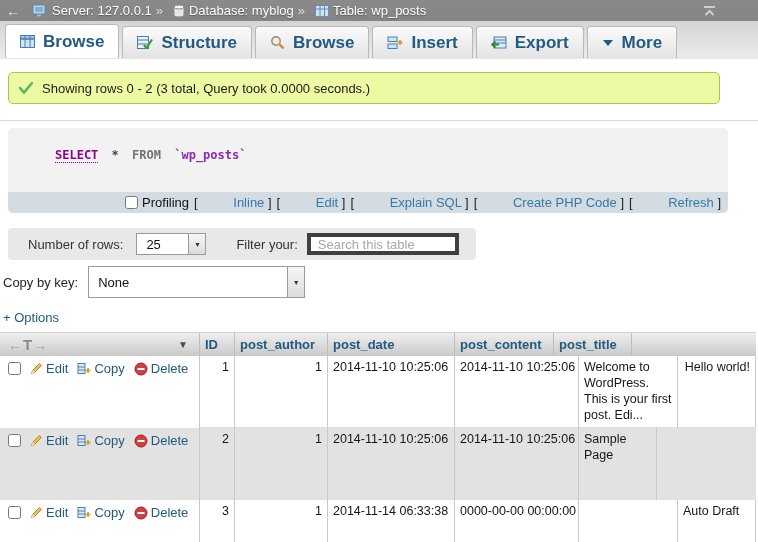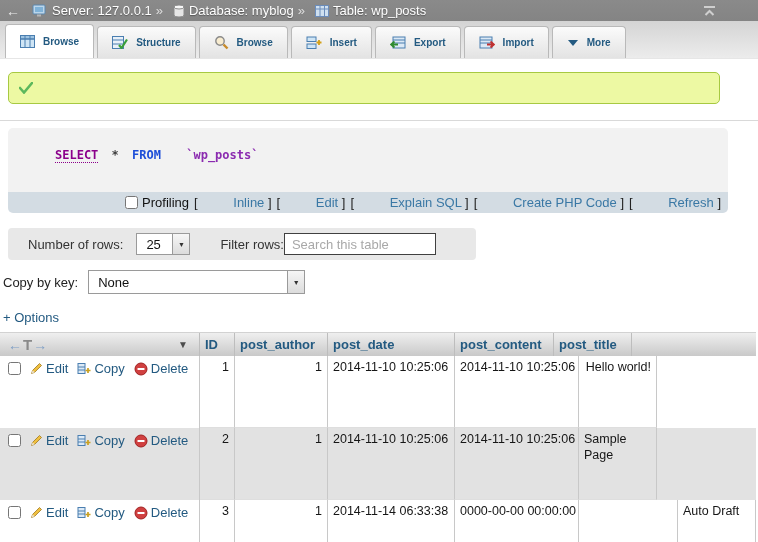--- a/index.html
+++ b/index.html
@@ -16,66 +16,66 @@
   .sep { margin:0 4px; color:#ddd; }
   .collapse-btn { margin-left:auto; margin-right:42px; cursor:pointer; display:inline-flex; }
 
   
   .tab-bar { position:absolute; top:21px; left:0; width:758px; height:38px;
     background:linear-gradient(#d4d4d4,#ececec); display:flex; align-items:flex-end;
     padding-left:5px; border-bottom:1px solid #e6e6e6; }
   .tab { height:32px; display:flex; align-items:center; gap:8px; padding:0 14px;
     background:linear-gradient(#fbfbfb,#e3e3e3); border:1px solid #b9b9b9; border-bottom:none;
     border-radius:4px 4px 0 0; margin-right:3px; color:#235a81; font-weight:bold;
-    font-size:10px; cursor:pointer; }
+    font-size:17px; cursor:pointer; }
   .tab.active { background:#fff; height:34px; }
   .tab-icon { display:inline-flex; }
 
   
   .message { position:absolute; top:72px; left:8px; width:712px; height:32px;
     background:#edf9a3; border:1px solid #a7c942; border-radius:5px; display:flex;
     align-items:center; padding-left:10px; gap:9px; font-size:13px; color:#1c1c1c; }
   .check-icon { display:inline-flex; }
 
   .divider { position:absolute; top:120px; left:0; width:758px; height:1px; background:#d9d9d9; }
 
   
   .query-box { position:absolute; top:128px; left:8px; width:720px; height:85px;
     border-radius:5px; overflow:hidden; }
   .query-sql { height:64px; background:#f2f2f2; padding:20px 0 0 47px;
     font-family:"DejaVu Sans Mono","Liberation Mono",monospace; font-size:12px; font-weight:bold; }
   .kw-link { color:#8b008b; border-bottom:1px dotted #8b008b; cursor:pointer; }
   .sql-star { color:#404040; margin:0 6px; }
-  .kw { color:#1d4ed8; }
-  .sql-ident { color:#8b2bb0; margin-left:18px; }
+  .kw { color:#737373; }
+  .sql-ident { color:#8b2bb0; margin-left:6px; }
   .query-toolbar { height:21px; background:#d3dce3; display:flex; align-items:center;
     justify-content:flex-end; padding-right:7px; font-size:13px; color:#111; }
   .prof-cb { width:13px; height:13px; margin-right:4px; }
   .plink-group { margin-left:5px; color:#222; }
   .plink { color:#3a78a5; text-decoration:none; cursor:pointer;margin-left:32px; }
 
   
   .rows-bar { position:absolute; top:228px; left:8px; width:468px; height:32px;
     background:#e8e8e8; border-radius:4px; display:flex; align-items:center;
     font-size:13px; color:#333; padding-left:20px; }
   .pma-select { background:#fff; border:1px solid #9a9a9a; height:22px;
     display:inline-flex; align-items:center; cursor:pointer; }
   .sel-val { padding:0 9px; font-size:13px; color:#111; }
   .sel-btn { width:17px; align-self:stretch; background:linear-gradient(#f6f6f6,#dcdcdc);
     border-left:1px solid #9a9a9a; display:flex; align-items:center; justify-content:center;
     font-size:7px; color:#333; }
-  .rows-select { margin-left:13px; width:54px; justify-content:space-between; }
+  .rows-select { margin-left:13px; width:70px; justify-content:space-between; }
   .filter-label { margin-left:30px; }
-  .filter-input { width:152px; height:22px; border:1px solid #404040;
+  .filter-input { margin-left:9px; width:152px; height:22px; border:4px solid #404040;
     padding:0 7px; font-size:13px; color:#333; font-family:"Liberation Sans",sans-serif; }
   .filter-input::placeholder { color:#a8a8a8; }
 
   .sort-row { position:absolute; top:269px; left:3px; height:26px; display:flex;
     align-items:center; font-size:13px; color:#222; }
-  .sort-select { margin-left:10px; width:217px; height:24px; justify-content:space-between; }
+  .sort-select { margin-left:10px; width:217px; height:32px; justify-content:space-between; }
 
   .options-link { position:absolute; top:310px; left:3px; font-size:13px;
     color:#235a81; cursor:pointer; text-decoration:none; }
 
   
   .data-table { position:absolute; top:332px; left:0; width:756px; font-size:12.5px; }
   .thead { display:flex; height:24px; background:linear-gradient(#efefef,#c9c9c9);
     border-top:1px solid #d2d2d2; }
   .th { border-right:1px solid #bdbdbd; display:flex; align-items:center; padding:0 5px;
     color:#235a81; font-weight:bold; font-size:13px; cursor:pointer; }
@@ -181,44 +181,35 @@
         <svg width="16" height="13">
           <rect x="3" y="1" width="12" height="11" fill="#dce9f5" stroke="#4a7eb0"></rect>
           <path d="M3 4 h12 M3 7 h12" stroke="#4a7eb0"></path>
           <path d="M1 8.5 h7 M4.5 5.5 L1 8.5 l3.5 3" stroke="#2e8b2e" stroke-width="1.8" fill="none"></path>
         </svg>
       </span>
       <span class="tab-label">Export</span>
     </div>
     <div class="tab">
       <span class="tab-icon">
-        <svg width="16" height="13">
-          <rect x="1" y="1" width="12" height="11" fill="#dce9f5" stroke="#4a7eb0"></rect>
-          <path d="M1 4 h12 M1 7 h12" stroke="#4a7eb0"></path>
-          <path d="M8 8.5 h7 M11.5 5.5 L15 8.5 l-3.5 3" stroke="#c03030" stroke-width="1.8" fill="none"></path>
-        </svg>
-      </span>
-      <span class="tab-label">Import</span>
-    </div>
-    <div class="tab">
-      <span class="tab-icon">
         <svg width="12" height="8">
           <path d="M1 1 L11 1 L6 7 Z" fill="#235a81"></path>
         </svg>
       </span>
       <span class="tab-label">More</span>
     </div>
   </div>
 
 <div class="message">
   <span class="check-icon">
     <svg width="14" height="12">
         <path d="M1 6 L5 10.5 L13 1" fill="none" stroke="#5cb85c" stroke-width="2.6" stroke-linecap="round"></path>
       </svg>
   </span>
+  <span>Showing rows 0 - 2 (3 total, Query took 0.0000 seconds.)</span>
 </div>
 
 <div class="divider"></div>
 
 <div class="query-box">
   <div class="query-sql">
     <span class="kw-link">SELECT</span>
     <span class="sql-star">*</span>
     <span class="kw">FROM</span>
     <span class="sql-ident">`wp_posts`</span>
@@ -229,21 +220,21 @@
     <span class="prof-links"><span class="plink-group">[ <a class="plink">Inline</a> ]</span><span class="plink-group">[ <a class="plink">Edit</a> ]</span><span class="plink-group">[ <a class="plink">Explain SQL</a> ]</span><span class="plink-group">[ <a class="plink">Create PHP Code</a> ]</span><span class="plink-group">[ <a class="plink">Refresh</a> ]</span></span>
   </div>
 </div>
 
 <div class="rows-bar">
   <span>Number of rows:</span>
   <span class="pma-select rows-select">
     <span class="sel-val">25</span>
     <span class="sel-btn">▼</span>
   </span>
-  <span class="filter-label">Filter rows:</span>
+  <span class="filter-label">Filter your:</span>
   <input class="filter-input" type="text" placeholder="Search this table" style="">
 </div>
 
 <div class="sort-row">
   <span>Copy by key:</span>
   <span class="pma-select sort-select">
     <span class="sel-val">None</span>
     <span class="sel-btn">▼</span>
   </span>
 </div>
@@ -296,20 +287,21 @@
                 <rect x="3.5" y="6" width="7" height="2" rx="0.5" fill="#fff"></rect>
               </svg>
             </span>
             <span>Delete</span>
           </a>
         </div>
         <div class="td num" style="width: 35px;">1</div>
         <div class="td num" style="width: 93px;">1</div>
         <div class="td date" style="width: 127px;">2014-11-10 10:25:06</div>
         <div class="td date" style="width: 124px;">2014-11-10 10:25:06</div>
+        <div class="td" style="width: 99px;">Welcome to WordPress. This is your first post. Edi...</div>
         <div class="td" style="width: 78px; text-align: right;">Hello world!</div>
       </div>
       <div class="tr alt">
         <div class="td-actions">
           <input type="checkbox" class="row-cb" style="">
           <a class="action">
             <span class="a-icon">
               <svg width="13" height="13">
                 <path d="M1.5 11.5 l1.2-3.2 l6.8-6.8 l2 2 l-6.8 6.8 z" fill="#f0c040" stroke="#a07820" stroke-width="0.8"></path>
                 <path d="M1.5 11.5 l3.2-1.2 l-2-2 z" fill="#ece2cc"></path>

